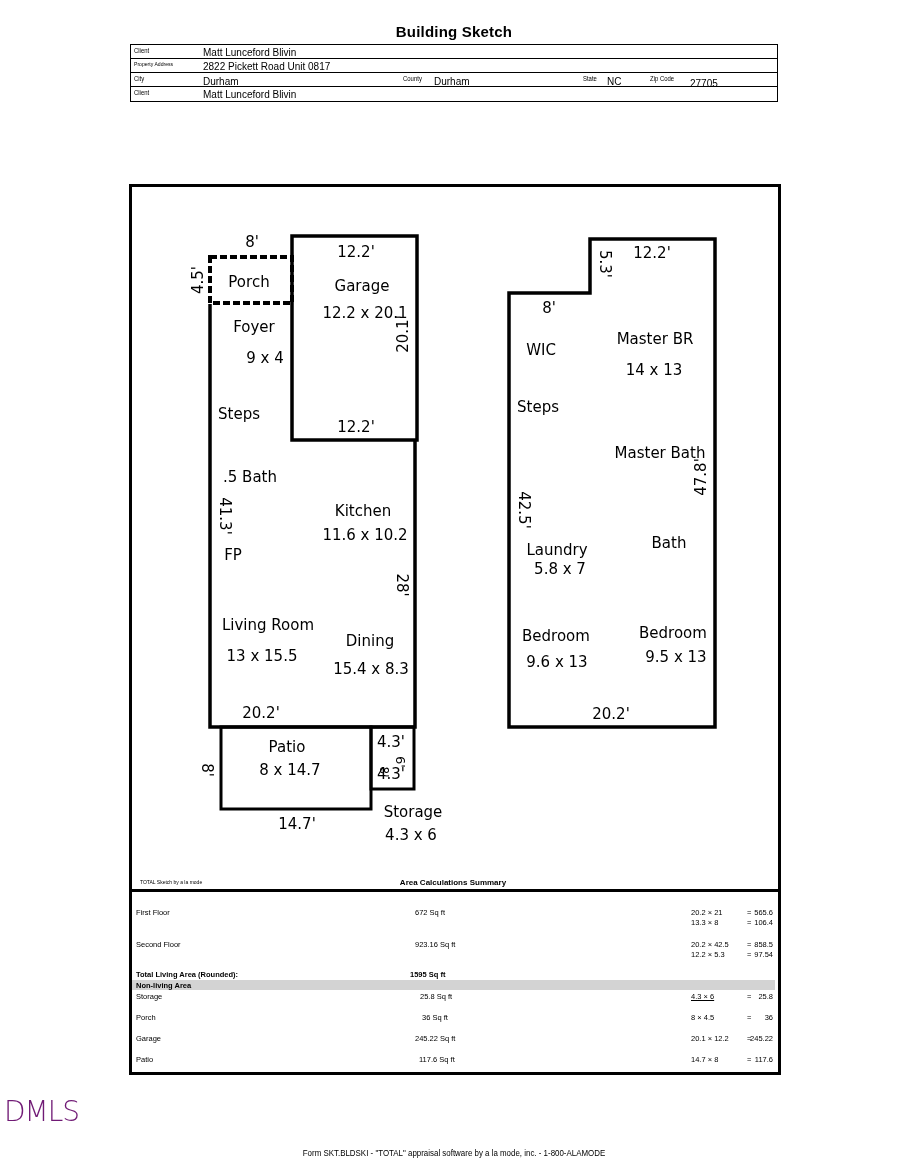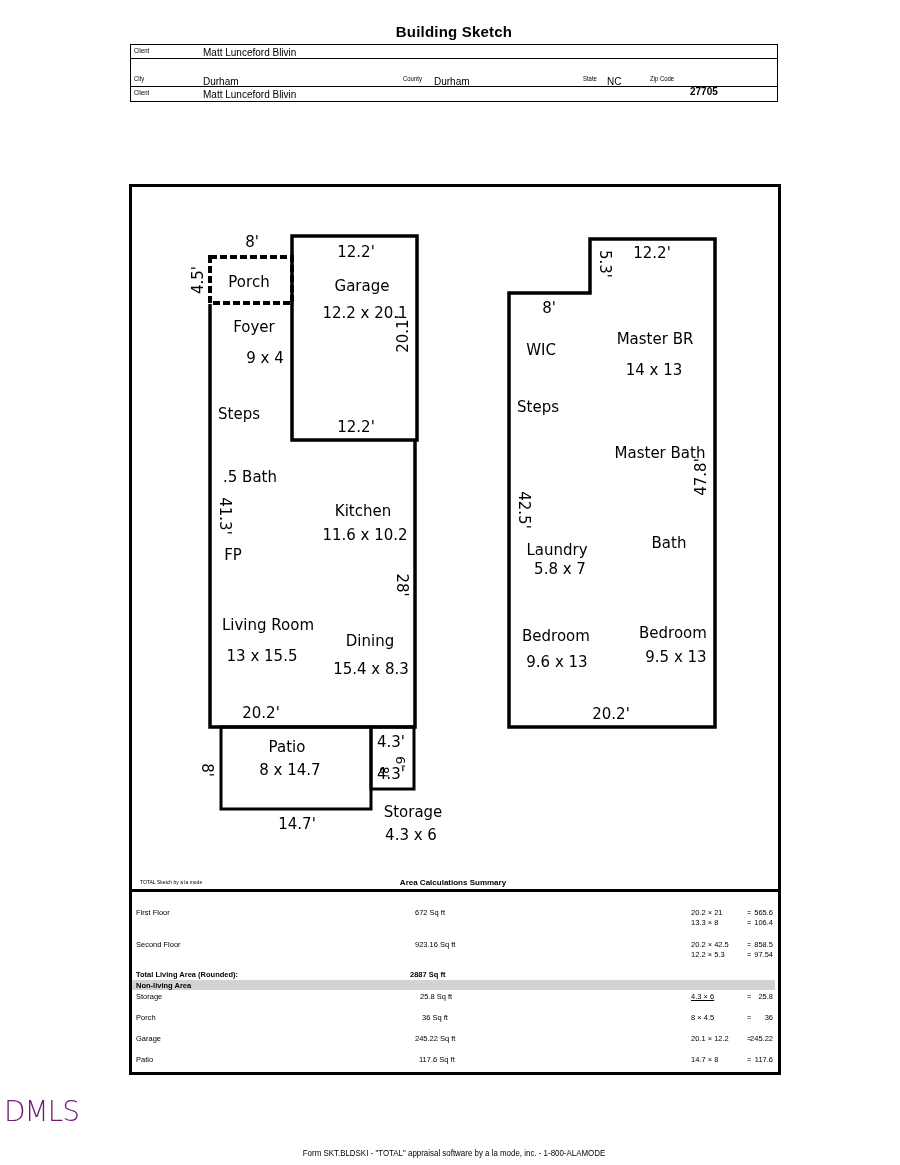--- a/index.html
+++ b/index.html
@@ -26,29 +26,33 @@
 </head>
 <body>
 
 <div class="abs title">Building Sketch</div>
 
 <div class="abs hdr">
   <div class="hdr-row" style="top:0;">
     <span class="lbl" style="left:3px;">Client</span>
     <span class="val" style="left:72px;">Matt Lunceford Blivin</span>
   </div>
+  <div class="hdr-row" style="top:14px;">
+    <span class="lbl" style="left:3px; font-size:6px;">Property Address</span>
+    <span class="val" style="left:72px;">2822 Pickett Road Unit 0817</span>
+  </div>
   <div class="hdr-row" style="top:28px;">
     <span class="lbl" style="left:3px;">City</span>
     <span class="val" style="left:72px; top:3px;">Durham</span>
     <span class="lbl" style="left:272px;">County</span>
     <span class="val" style="left:303px; top:3px;">Durham</span>
     <span class="lbl" style="left:452px;">State</span>
     <span class="val" style="left:476px; top:3px;">NC</span>
     <span class="lbl" style="left:519px;">Zip Code</span>
-    <span class="val" style="left:559px; top:13px;font-weight:bold;">27705</span>
+    <span class="val" style="left:559px; top:5px;">27705</span>
   </div>
   <div class="hdr-row" style="top:42px;">
     <span class="lbl" style="left:3px;">Client</span>
     <span class="val" style="left:72px;">Matt Lunceford Blivin</span>
   </div>
 </div>
 
 <div class="abs sketch"></div>
 
 <svg class="abs" style="left:0; top:0;" width="900" height="1165">
@@ -144,21 +148,21 @@
   <span class="srow" style="left:7px; top:48px;">Second Floor</span>
   <span class="srow" style="left:286px; top:48px;">923.16 Sq ft</span>
   <span class="calc" style="left:562px; top:48px;">20.2 × 42.5</span>
   <span class="calc" style="left:618px; top:48px;">=</span>
   <span class="calc" style="right:8px; top:48px;">858.5</span>
   <span class="calc" style="left:562px; top:58px;">12.2 × 5.3</span>
   <span class="calc" style="left:618px; top:58px;">=</span>
   <span class="calc" style="right:8px; top:58px;">97.54</span>
 
   <span class="srow bold" style="left:7px; top:78px;">Total Living Area (Rounded):</span>
-  <span class="srow bold" style="left:281px; top:78px;">2887 Sq ft</span>
+  <span class="srow bold" style="left:281px; top:78px;">1595 Sq ft</span>
 
   <div class="band" style="top:88px;">
     <span class="srow bold" style="left:4px; top:1px;">Non-living Area</span>
   </div>
 
   <span class="srow" style="left:7px; top:100px;">Storage</span>
   <span class="srow" style="left:291px; top:100px;">25.8 Sq ft</span>
   <span class="calc" style="left:562px; top:100px;text-decoration:underline;">4.3 × 6</span>
   <span class="calc" style="left:618px; top:100px;">=</span>
   <span class="calc" style="right:8px; top:100px;">25.8</span>

